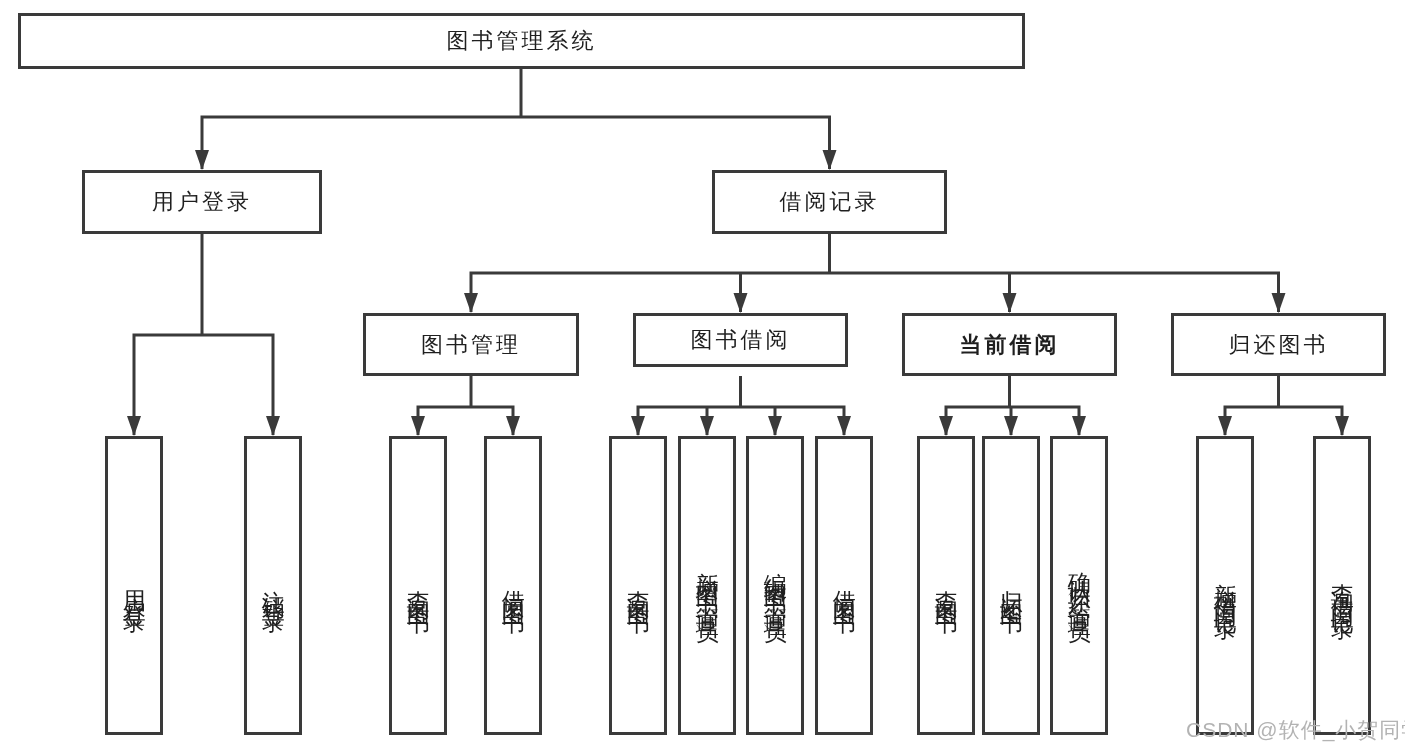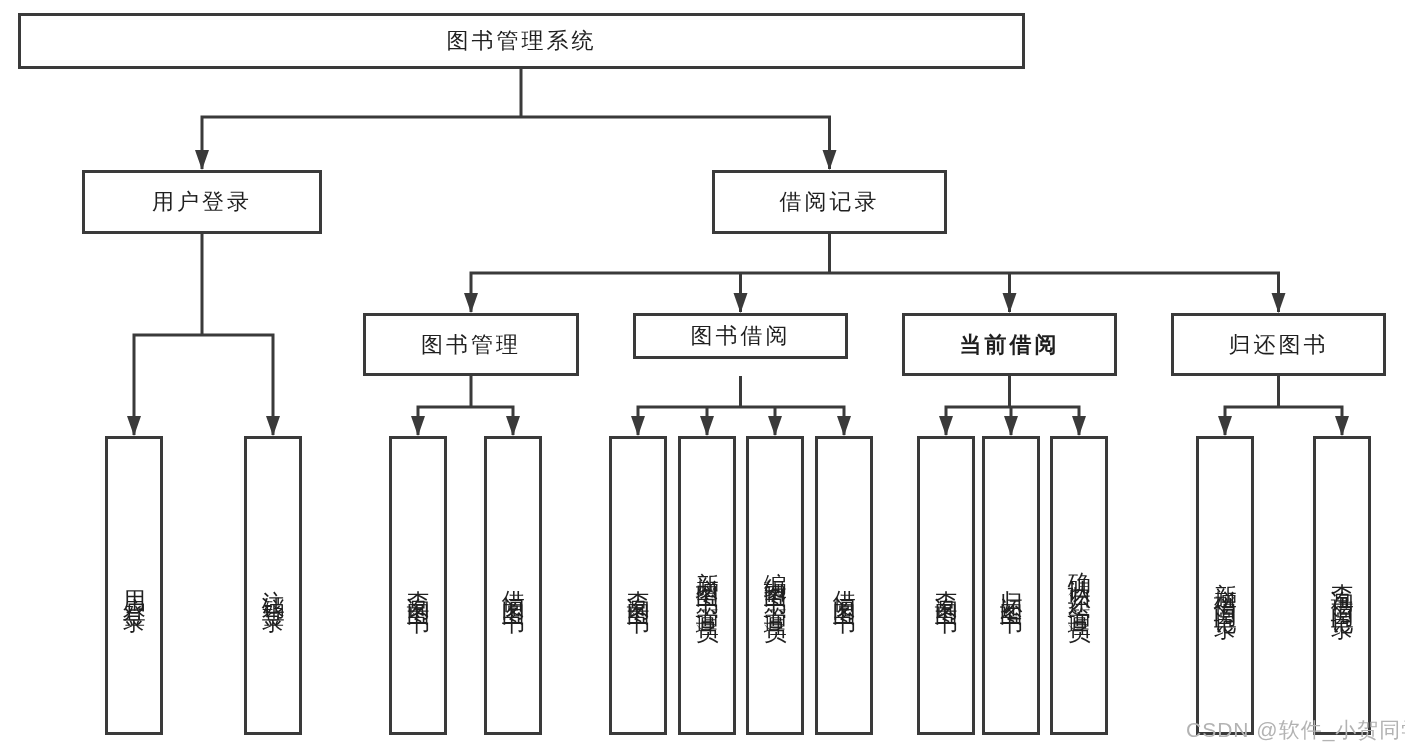--- a/index.html
+++ b/index.html
@@ -36,21 +36,21 @@
     letter-spacing: 7px;
     line-height: 1.1;
   }
   
   .n-root   { left: 18px;  top: 13px;  width: 1007px; height: 56px; }
   
   .n-l2a    { left: 82px;  top: 170px; width: 240px; height: 64px; }
   .n-l2b    { left: 712px; top: 170px; width: 235px; height: 64px; }
   
   .n-l3a    { left: 363px;  top: 313px; width: 216px; height: 63px; }
-  .n-l3b    { left: 633px;  top: 313px; width: 215px; height: 46px; }
+  .n-l3b    { left: 633px;  top: 313px; width: 215px; height: 54px; }
   .n-l3c    { left: 902px;  top: 313px; width: 215px; height: 63px; font-weight: bold; }
   .n-l3d    { left: 1171px; top: 313px; width: 215px; height: 63px; }
   
   .leaf     { top: 436px; width: 58px; height: 299px; }
   .n-g1a { left: 105px; }  .n-g1b { left: 244px; }
   .n-g2a { left: 389px; }  .n-g2b { left: 484px; }
   .n-g3a { left: 609px; }  .n-g3b { left: 678px; }
   .n-g3c { left: 746px; }  .n-g3d { left: 815px; }
   .n-g4a { left: 917px; }  .n-g4b { left: 982px; }  .n-g4c { left: 1050px; }
   .n-g5a { left: 1196px; } .n-g5b { left: 1313px; }

